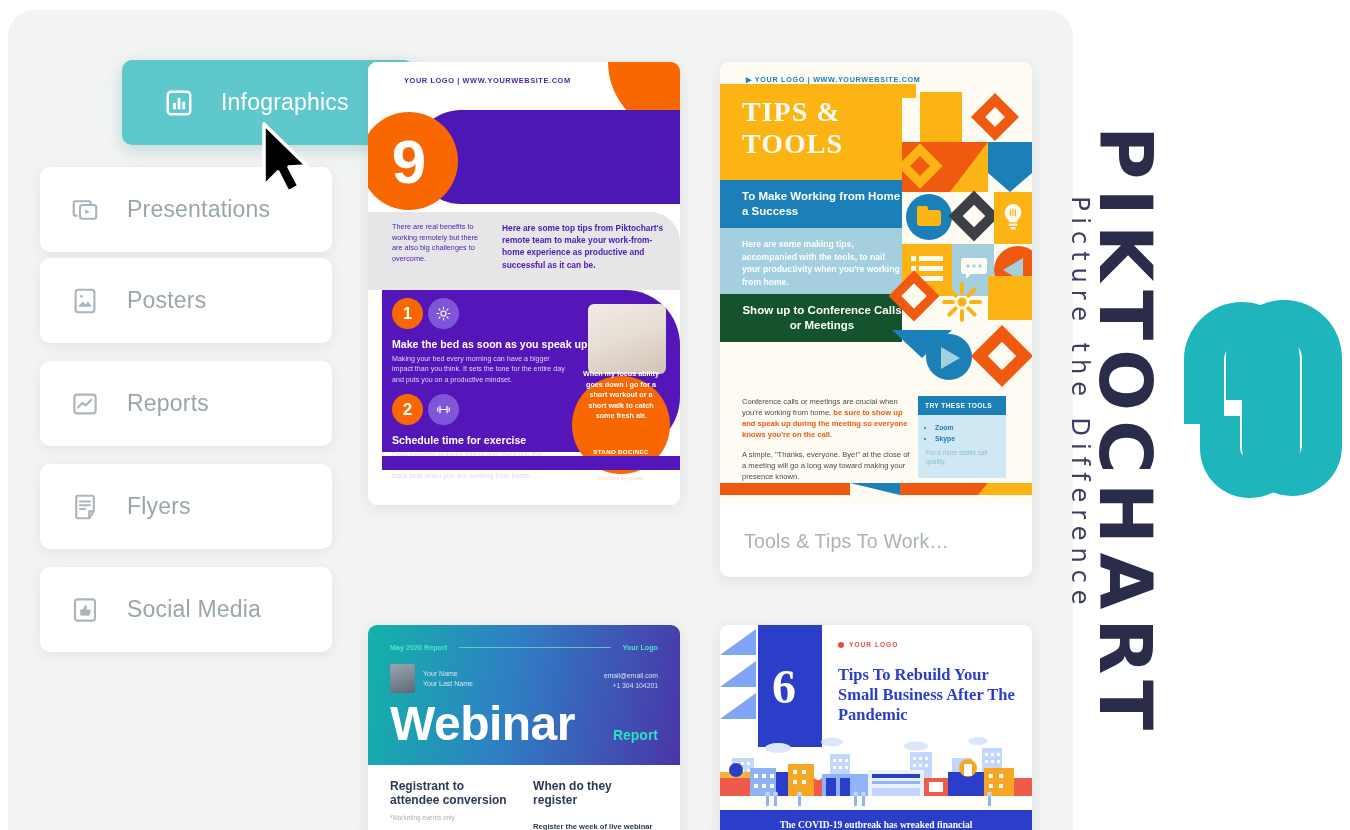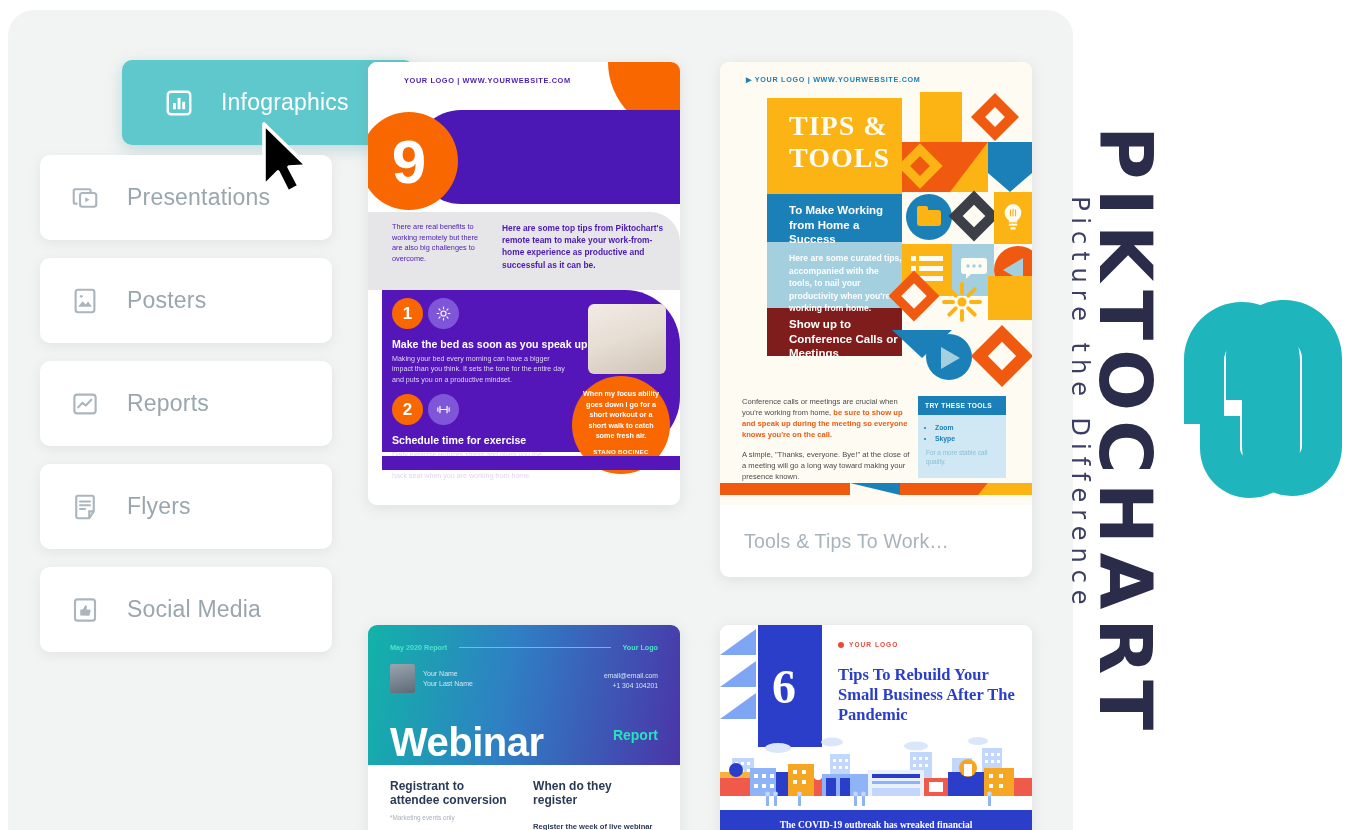--- a/index.html
+++ b/index.html
@@ -85,38 +85,38 @@
   .c1-body { position:relative; height:185px; background:#fff;}
   .c1-panel { position:absolute; left:14px; top:0; width:298px; height:162px; background:#5416b8; border-radius:0 55px 55px 0;}
   .c1-num { position:absolute; width:31px; height:31px; border-radius:50%; background:#f96800; color:#fff;
             font-size:17px; font-weight:bold; display:flex;align-items:center;justify-content:center;}
   .c1-ico { position:absolute; width:31px; height:31px; border-radius:50%; background:#7f56d8; display:flex;align-items:center;justify-content:center;}
   .c1-h { position:absolute; color:#fff; font-size:10.6px; font-weight:bold;}
   .c1-p { position:absolute; color:#ded7f2; font-size:7.1px; line-height:10.4px; width:176px;}
   .c1-photo { position:absolute; right:14px; top:14px; width:78px; height:70px; border-radius:6px;
               background: linear-gradient(160deg,#f2ece6 0%,#e6ddd3 48%,#cfc3b5 100%); overflow:hidden;}
   .c1-quote { position:absolute; right:10px; top:86px; width:98px; height:98px; border-radius:50%; background:#f96800;
-              display:flex;flex-direction:column;align-items:center;justify-content:center; text-align:center; padding:0 8px;}
+              display:flex;flex-direction:column;align-items:center;justify-content:center; text-align:center; padding:0 8px;gap:20px;}
   .c1-quote .q { color:#fff; font-size:7.2px; line-height:10.4px; font-weight:bold;}
   .c1-quote .n { color:#fff; font-size:6.2px; font-weight:bold; margin-top:6px; letter-spacing:.3px;}
   .c1-quote .r { color:#ffd3ae; font-size:5.8px;}
   .c1-foot { position:absolute; left:14px; bottom:5px; right:0; height:14px; background:#5416b8;}
 
   
   .c2 { height:443px; background:#fdfbf2; position:relative; }
   .c2-top { height:36px; background:#fdfbf2; position:relative;}
   .c2-logo { position:absolute; left:26px; top:13px; font-size:7.2px; font-weight:bold; color:#1b7fb8; letter-spacing:.7px;}
-  .c2-left { position:absolute; left:0; top:36px; width:196px;padding-left:47px;}
+  .c2-left { position:absolute; left:0; top:22px; width:196px;}
   .c2-yellow { height:96px; background:#fcb415; padding:12px 0 0 22px;}
   .c2-yellow .t { color:#fdfbf2; font-size:28px; font-weight:bold; line-height:32px; font-family:"Liberation Serif",serif; letter-spacing:1px;}
   .c2-blue { height:48px; background:#1b7fb8; padding:9px 14px 0 22px; }
   .c2-blue .t { color:#fff; font-size:11.5px; font-weight:bold; line-height:14.5px;}
   .c2-lblue { height:66px; background:#a3cfdf; padding:10px 14px 0 22px;}
   .c2-lblue .t { color:#fff; font-size:8.6px; font-weight:bold; line-height:12.6px;}
-  .c2-orange { height:48px; background:#7f1d1d; padding:9px 14px 0 22px;}
+  .c2-orange { height:48px; background:#14532d; padding:9px 14px 0 22px;text-align:center;}
   .c2-orange .t { color:#fff; font-size:11.5px; font-weight:bold; line-height:14.5px;}
   .c2-grid { position:absolute; left:182px; top:36px; width:130px; height:198px;}
   .gcell { position:absolute; }
   .c2-text { position:absolute; left:0; top:322px; width:312px; padding:12px 20px 0 22px; display:flex; gap:4px;}
   .c2-text .col1 { width:172px; color:#4b4b4b; font-size:7.6px; line-height:11px;}
   .c2-text .col1 b { color:#f05a10;}
   .c2-tools { width:88px; }
   .c2-tools .hd { background:#1b7fb8; color:#fff; font-size:6.6px; font-weight:bold; padding:6px 7px; letter-spacing:.4px;}
   .c2-tools .bd { background:#cfe8f4; padding:7px 8px 12px 8px; position:relative;}
   .c2-tools .bd li { color:#1b7fb8; font-size:6.8px; font-weight:bold; margin-left:9px; line-height:11px;}
@@ -126,21 +126,21 @@
   
   .c3 { height:215px; background:#fff; position:relative;}
   .c3-hero { height:140px; background:linear-gradient(100deg,#12b3a8 0%,#2f7fc4 45%,#4a35a8 100%); position:relative; padding:18px 22px 0 22px;}
   .c3-row { display:flex; align-items:center; }
   .c3-row .s { color:#49e6c8; font-size:7.2px; font-weight:bold;}
   .c3-line { flex:1; height:1px; background:#6fd6cf; margin:0 12px; opacity:.8;}
   .c3-person { display:flex; align-items:center; gap:8px; margin-top:12px;}
   .c3-av { width:25px; height:29px; background:linear-gradient(165deg,#9aa5b0,#5d6a76); border-radius:2px;}
   .c3-nm { color:#d6e4ef; font-size:7px; line-height:10px;}
   .c3-ct { position:absolute; right:22px; top:46px; color:#cfe4f2; font-size:6.8px; line-height:10px; text-align:right;}
-  .c3-big { position:absolute; left:22px; bottom:0; color:#fff; font-size:40px; font-weight:bold; letter-spacing:-.5px;}
+  .c3-big { position:absolute; left:22px; bottom:14px; color:#fff; font-size:48px; font-weight:bold; letter-spacing:-.5px;}
   .c3-rep { position:absolute; right:22px; bottom:22px; color:#2ae0c0; font-size:14px; font-weight:bold;}
   .c3-body { padding:14px 22px 0 22px; display:flex; gap:20px;}
   .c3-body .h { color:#2b3a55; font-size:12px; font-weight:bold; line-height:14px;}
   .c3-body .sm { color:#a9b0bb; font-size:6.4px; margin-top:7px;}
   .c3-body .sb { color:#2b3a55; font-size:7.6px; font-weight:bold; line-height:11px; margin-top:14px;}
 
   
   .c4 { height:215px; background:#fff; position:relative; overflow:hidden;}
   .c4-band { position:absolute; left:38px; top:0; width:64px; height:122px; background:#2b3ec9;}
   .c4-tri { position:absolute; }
@@ -187,21 +187,21 @@
         <svg viewBox="0 0 24 24" fill="none" stroke="#ffffff" stroke-width="1.9">
           <rect x="3" y="3" width="18" height="18" rx="2.6"></rect>
           <rect x="7.2" y="12" width="2.3" height="5" fill="#ffffff" stroke="none"></rect>
           <rect x="10.9" y="8" width="2.3" height="9" fill="#ffffff" stroke="none"></rect>
           <rect x="14.6" y="11" width="2.3" height="6" fill="#ffffff" stroke="none"></rect>
         </svg>
       </span>
       <span class="lbl">Infographics</span>
     </div>
 
-    <div class="nav-item" style="top:95px">
+    <div class="nav-item" style="top:107px">
       <span class="nav-ico">
         <svg viewBox="0 0 24 24" fill="none" stroke="#aab5bd" stroke-width="1.7">
           <rect x="8" y="8" width="13" height="11" rx="2"></rect>
           <path d="M16.5 8V6.2A1.2 1.2 0 0015.3 5H4.2A1.2 1.2 0 003 6.2v9.1A1.2 1.2 0 004.2 16.5H6"></path>
           <path d="M12.2 11.4l3.4 2-3.4 2z" fill="#aab5bd" stroke="none"></path>
         </svg>
       </span>
       <span class="lbl">Presentations</span>
     </div>
 
@@ -309,21 +309,21 @@
         </div>
 
         <div class="c2-left">
           <div class="c2-yellow">
               <div class="t">TIPS &amp; TOOLS</div>
             </div>
           <div class="c2-blue">
               <div class="t">To Make Working from Home a Success</div>
             </div>
           <div class="c2-lblue">
-              <div class="t">Here are some curated tips, accompanied with the tools, to nail your productivity when you're working from home.</div>
+              <div class="t">Here are some making tips, accompanied with the tools, to nail your productivity when you're working from home.</div>
             </div>
           <div class="c2-orange">
               <div class="t">Show up to Conference Calls or Meetings</div>
             </div>
         </div>
 
         <div class="c2-grid">
           <div class="gcell" style="left:0;top:0;width:130px;height:44px;background:#fdfbf2"></div>
           <div class="gcell" style="left:18px;top:-6px;width:42px;height:50px;background:#fcb415"></div>
           <div class="gcell" style="left:18px;top:38px;width:0;height:0;border-left:21px solid transparent;border-right:21px solid transparent;border-top:14px solid #fcb415"></div>

